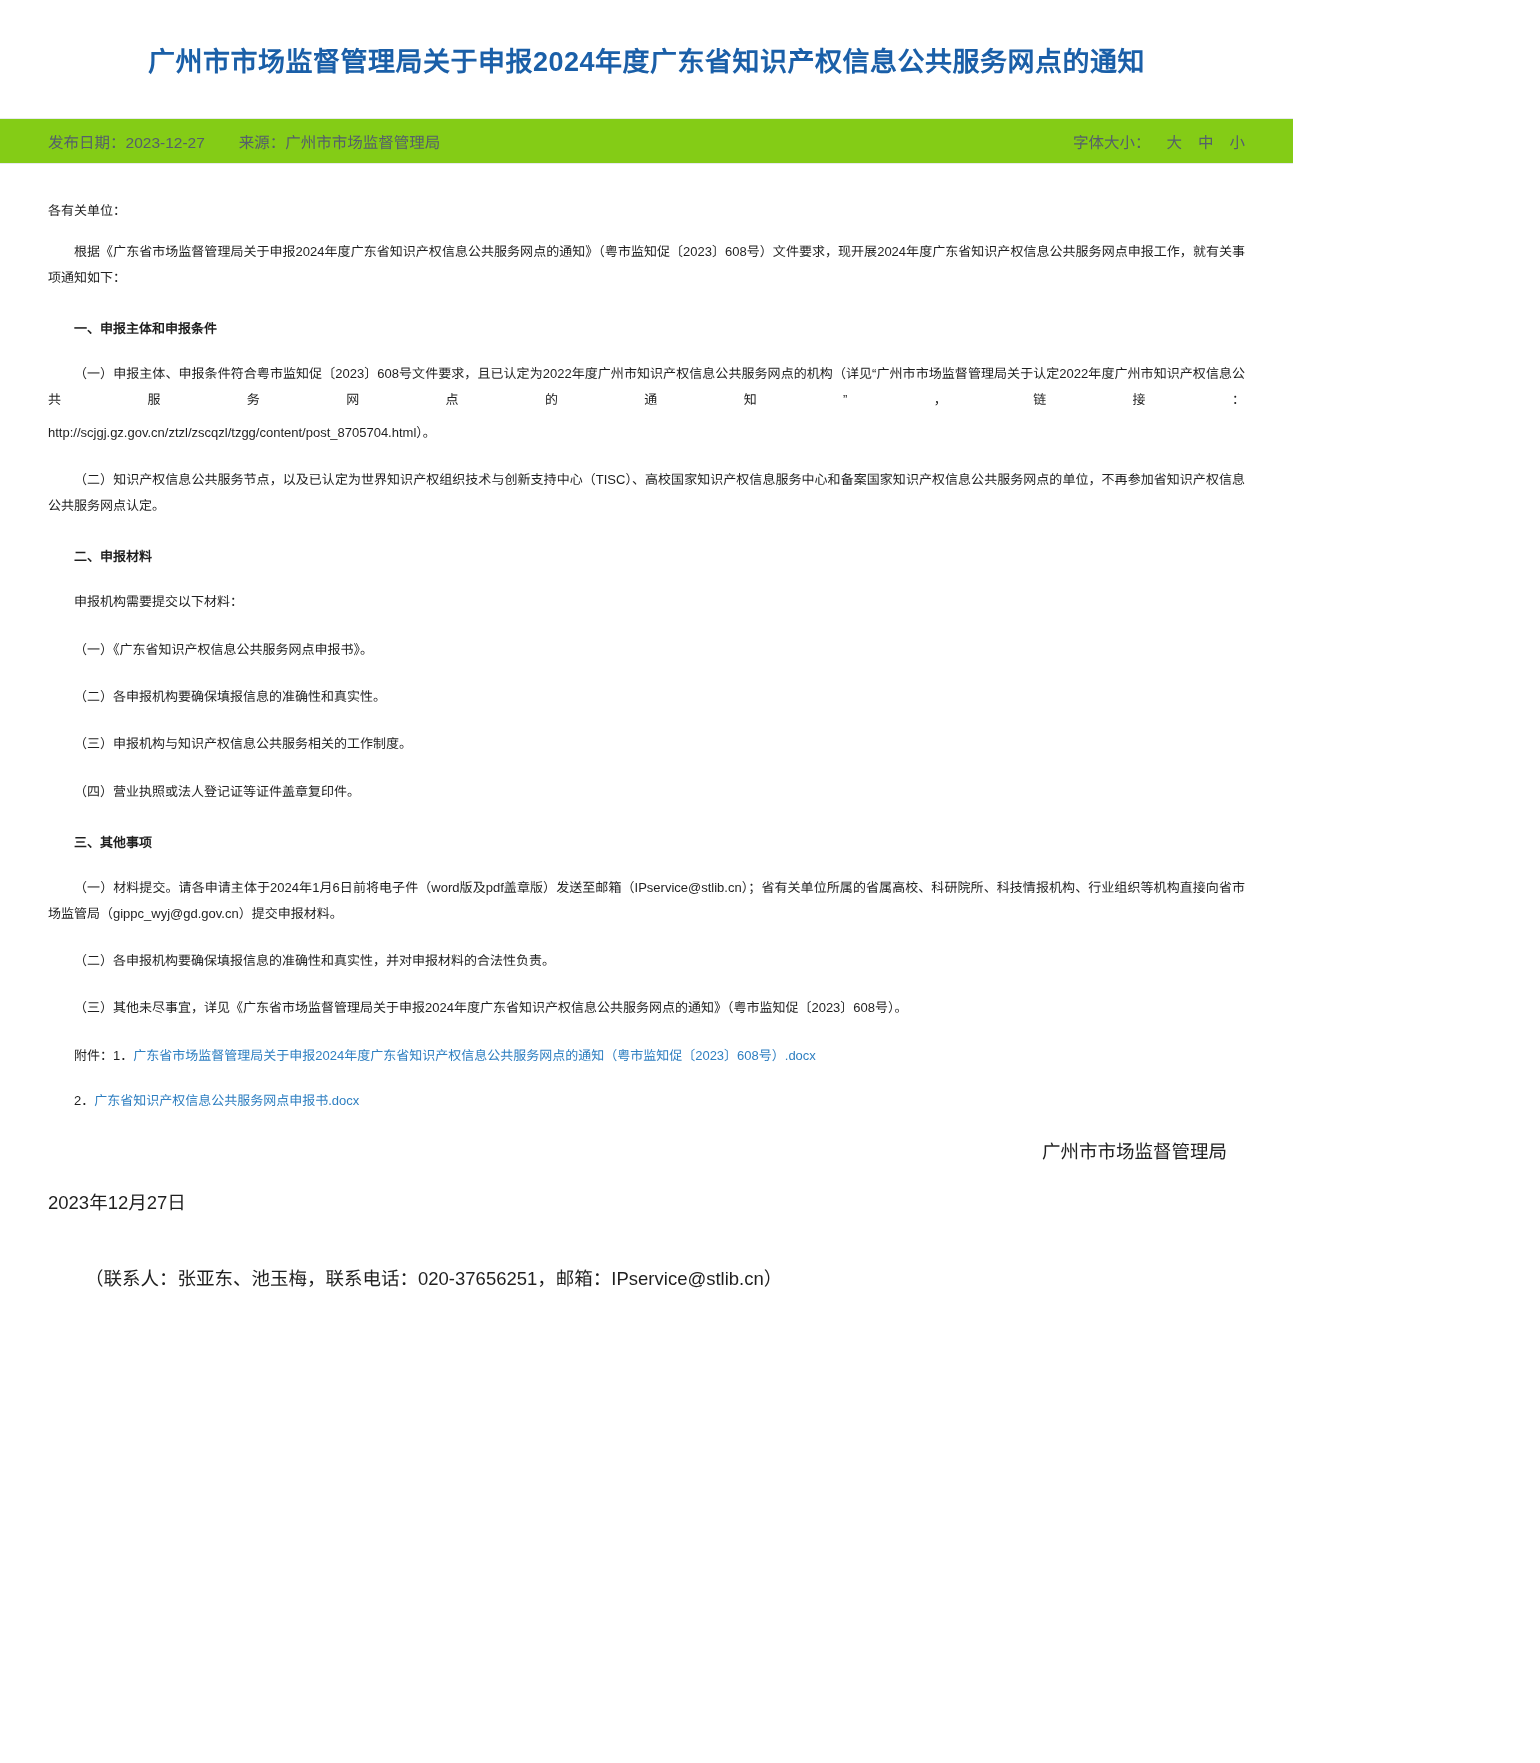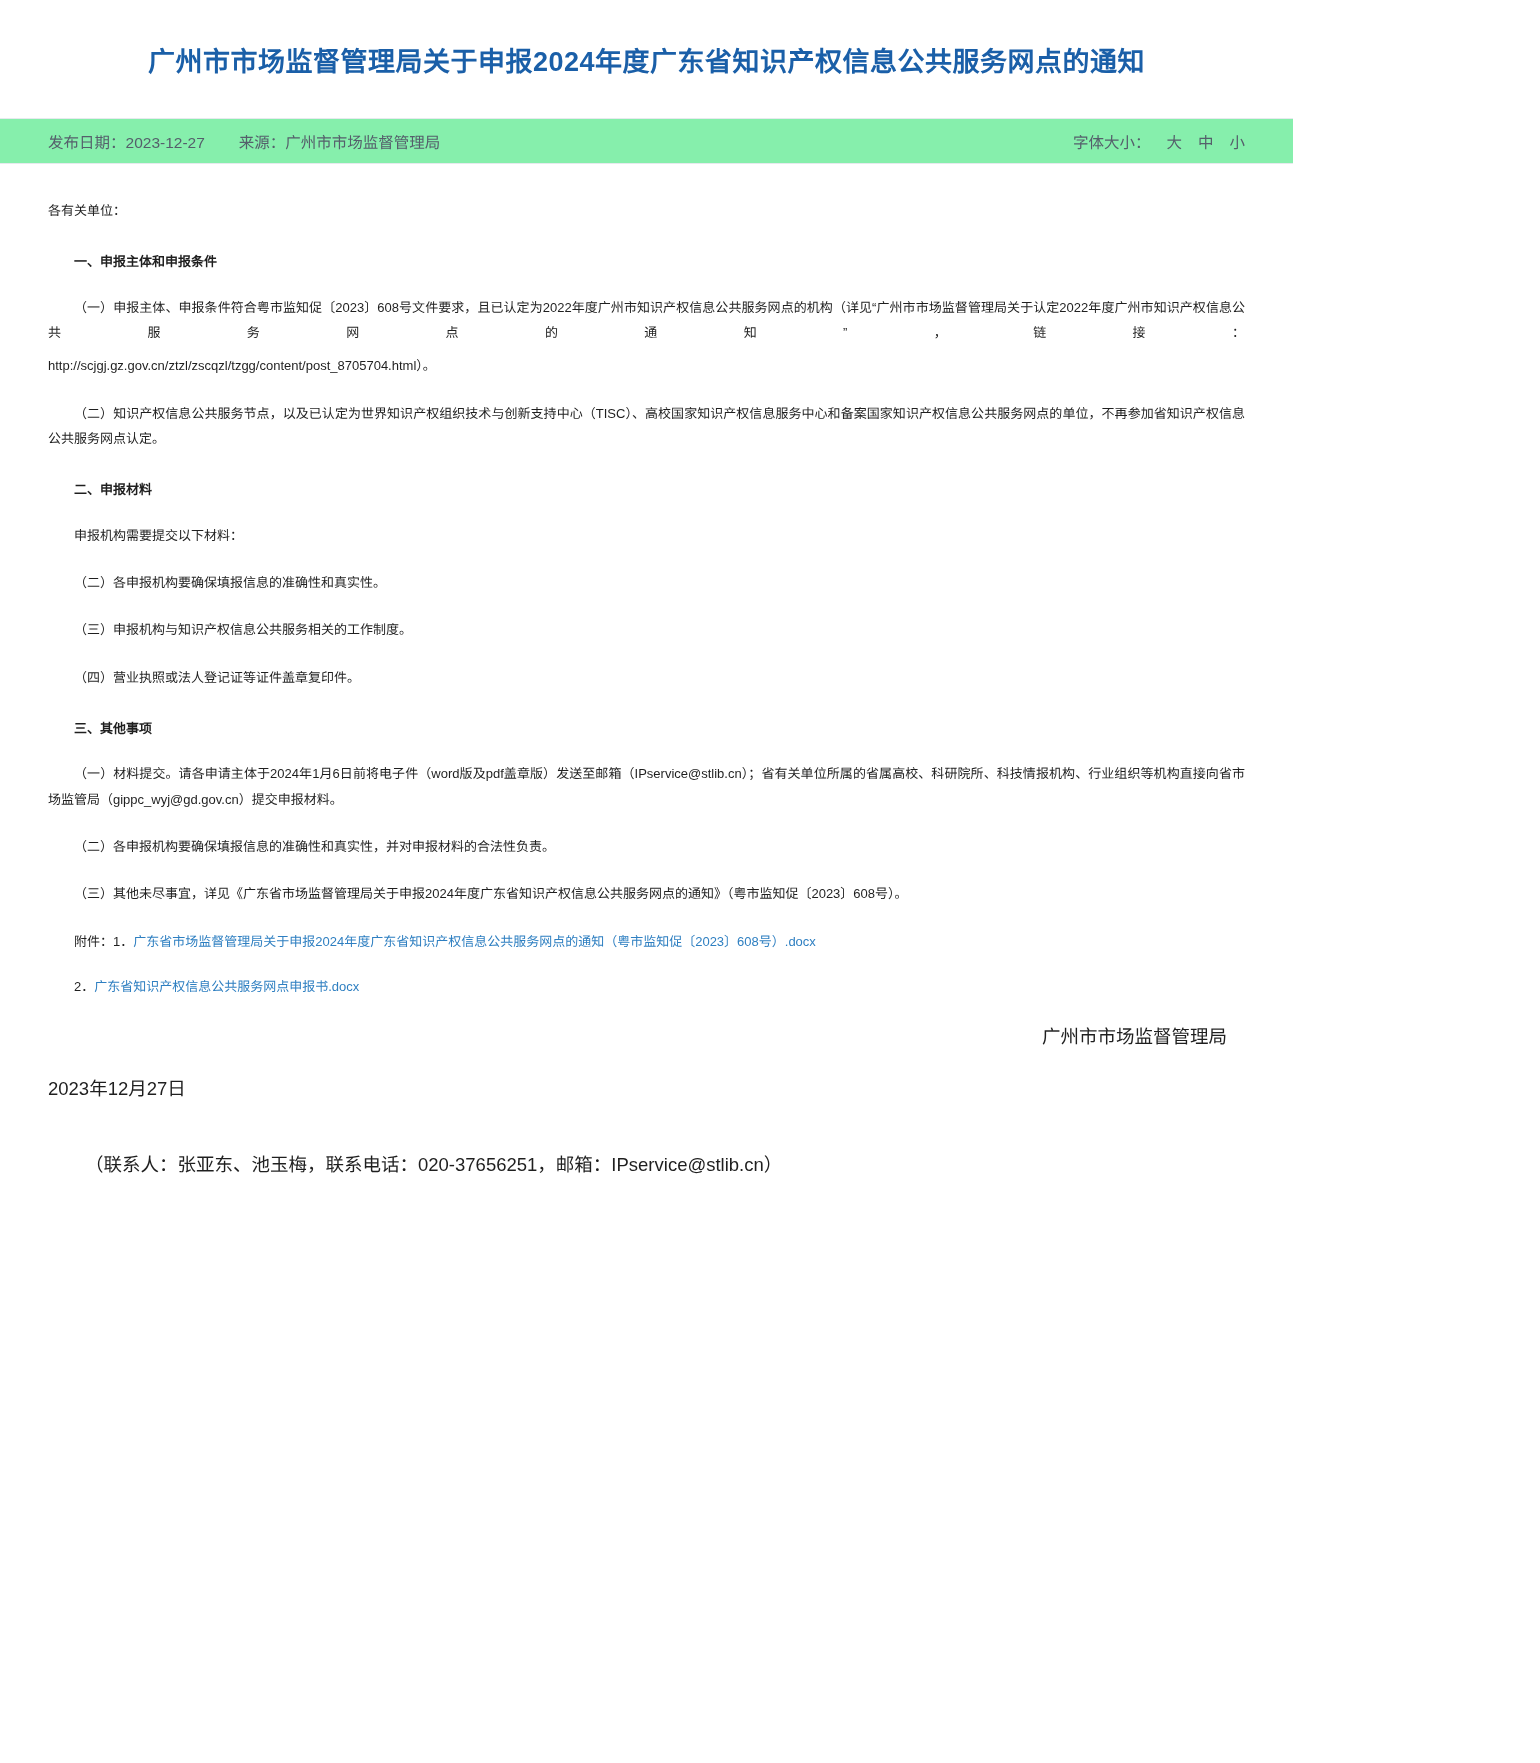--- a/index.html
+++ b/index.html
@@ -22,21 +22,21 @@
     text-align: center;
   }
   .doc-title {
     font-size: 27px;
     font-weight: bold;
     color: #1a5fa8;
     line-height: 1.4;
     letter-spacing: 0.5px;
   }
   .meta-bar {
-    background: #86efac;
+    background: #84cc16;
     border-top: 1px solid #e6eaee;
     border-bottom: 1px solid #e6eaee;
     height: 46px;
     display: flex;
     align-items: center;
     padding: 0 48px;
     box-sizing: border-box;
     font-size: 15.5px;
     color: #555f6b;
   }
@@ -130,32 +130,34 @@
       <span class="font-size-opt">大</span>
       <span class="font-size-opt">中</span>
       <span class="font-size-opt">小</span>
     </div>
   </div>
 
   <div class="content">
 
     <p class="salutation">各有关单位：</p>
 
+    <p class="indent">根据《广东省市场监督管理局关于申报2024年度广东省知识产权信息公共服务网点的通知》（粤市监知促〔2023〕608号）文件要求，现开展2024年度广东省知识产权信息公共服务网点申报工作，就有关事项通知如下：</p>
 
     <p class="section-head">一、申报主体和申报条件</p>
 
     <p class="indent justify-spread">（一）申报主体、申报条件符合粤市监知促〔2023〕608号文件要求，且已认定为2022年度广州市知识产权信息公共服务网点的机构（详见“广州市市场监督管理局关于认定2022年度广州市知识产权信息公共服务网点的通知”，链接：</p>
     <p style="margin-top:-14px;">http://scjgj.gz.gov.cn/ztzl/zscqzl/tzgg/content/post_8705704.html）。</p>
 
     <p class="indent">（二）知识产权信息公共服务节点，以及已认定为世界知识产权组织技术与创新支持中心（TISC）、高校国家知识产权信息服务中心和备案国家知识产权信息公共服务网点的单位，不再参加省知识产权信息公共服务网点认定。</p>
 
     <p class="section-head">二、申报材料</p>
 
     <p class="indent">申报机构需要提交以下材料：</p>
 
+    <p class="indent">（一）《广东省知识产权信息公共服务网点申报书》。</p>
     <p class="indent">（二）各申报机构要确保填报信息的准确性和真实性。</p>
     <p class="indent">（三）申报机构与知识产权信息公共服务相关的工作制度。</p>
     <p class="indent">（四）营业执照或法人登记证等证件盖章复印件。</p>
 
     <p class="section-head">三、其他事项</p>
 
     <p class="indent">（一）材料提交。请各申请主体于2024年1月6日前将电子件（word版及pdf盖章版）发送至邮箱（IPservice@stlib.cn）；省有关单位所属的省属高校、科研院所、科技情报机构、行业组织等机构直接向省市场监管局（gippc_wyj@gd.gov.cn）提交申报材料。</p>
     <p class="indent">（二）各申报机构要确保填报信息的准确性和真实性，并对申报材料的合法性负责。</p>
     <p class="indent">（三）其他未尽事宜，详见《广东省市场监督管理局关于申报2024年度广东省知识产权信息公共服务网点的通知》（粤市监知促〔2023〕608号）。</p>
 

